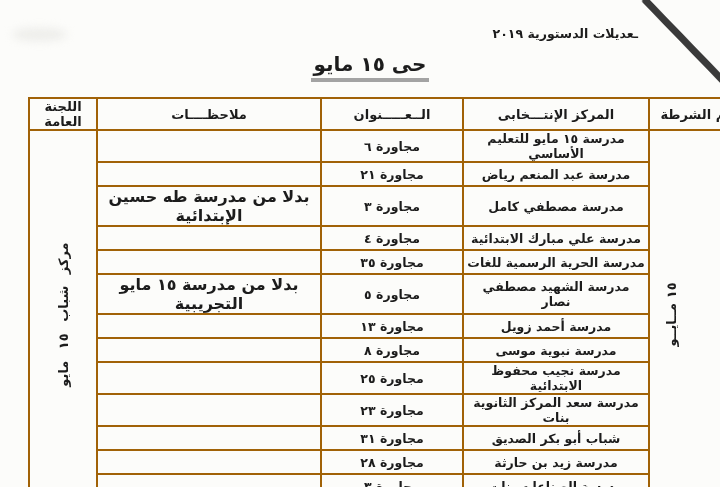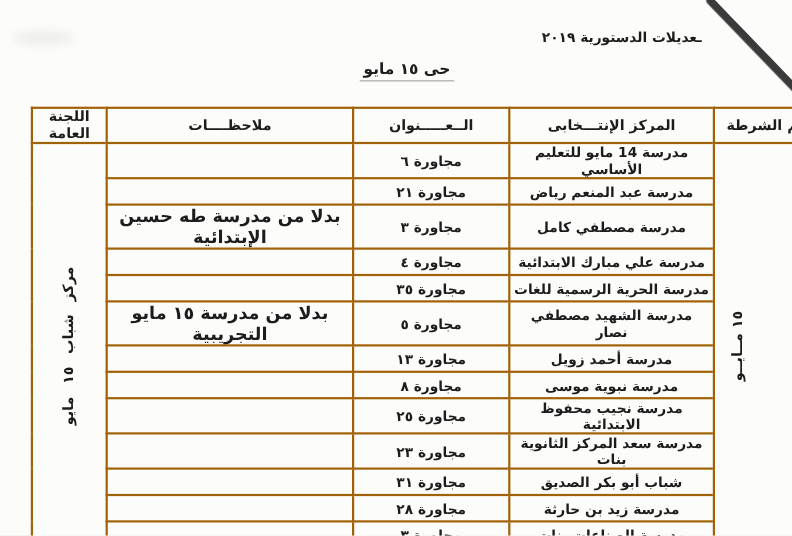--- a/index.html
+++ b/index.html
@@ -29,22 +29,22 @@
   }
   
   .top-note{
     position:absolute;top:26px;right:82px;
     font-size:12.5px;font-weight:bold;letter-spacing:.2px;
   }
   .title-wrap{
     position:absolute;top:52px;left:280px;width:180px;text-align:center;
   }
   .title{
-    display:inline-block;font-size:14px;font-weight:bold;
-    padding:0 3px 2px 3px;border-bottom:1px solid #a3a3a3;
+    display:inline-block;font-size:20px;font-weight:bold;
+    padding:0 3px 2px 3px;border-bottom:4px solid #a3a3a3;
   }
   
   table.grid{
     position:absolute;top:97px;left:28px;width:730px;
     border-collapse:collapse;table-layout:fixed;direction:rtl;
     background:var(--paper);
   }
   table.grid th,table.grid td{
     border:2px solid #a16207;text-align:center;vertical-align:middle;
     padding:0 2px;overflow:visible;
@@ -98,21 +98,21 @@
       <th>ملاحظــــات</th>
       <th>اللجنة العامة</th>
     </tr>
 
     <tr>
       <td rowspan="13">
         <div class="vwrap">
           <span class="vtext police">١٥ مــايــو</span>
         </div>
       </td>
-      <td>مدرسة 14 مايو للتعليم الأساسي</td>
+      <td>مدرسة ١٥ مايو للتعليم الأساسي</td>
       <td>مجاورة ٦</td>
       <td class="note-cell"></td>
       <td rowspan="13">
         <div class="vwrap">
           <span class="vtext committee">مركز شباب ١٥ مايو</span>
         </div>
       </td>
     </tr>
 
     <tr>

